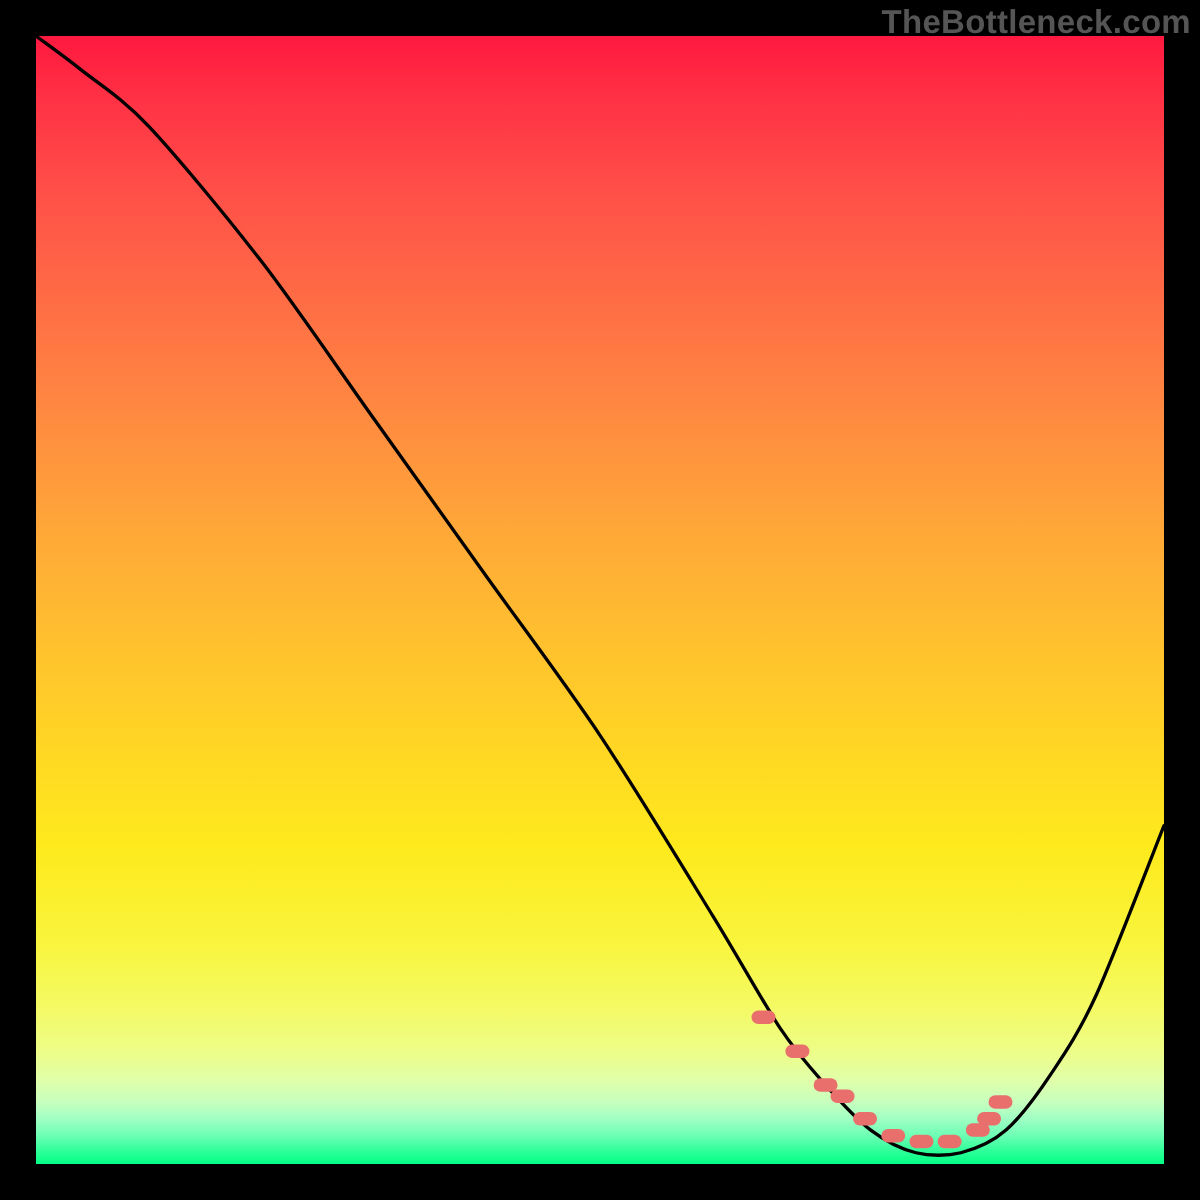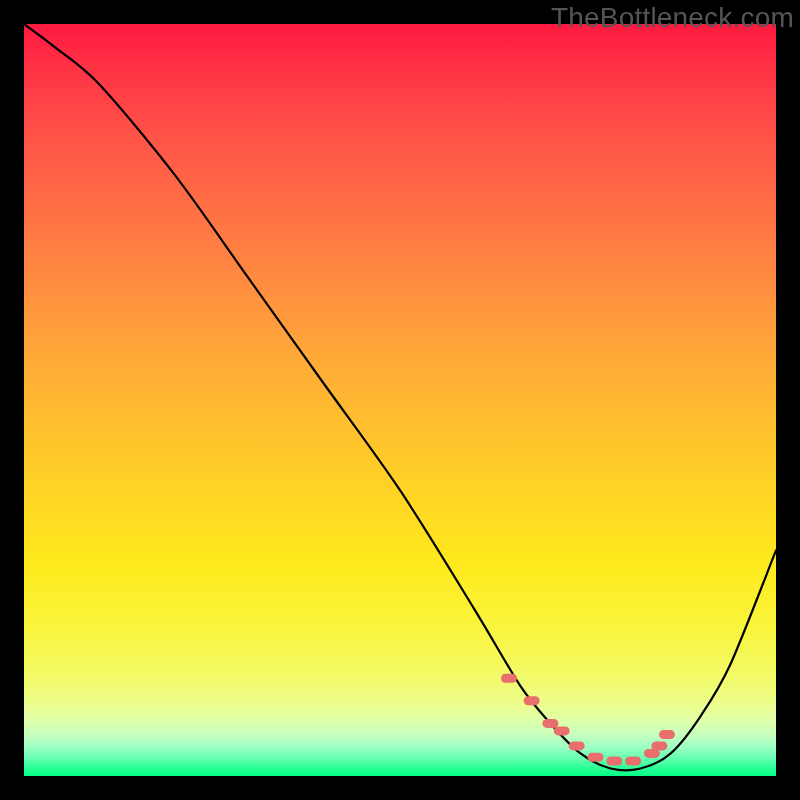--- a/index.html
+++ b/index.html
@@ -52,22 +52,22 @@
     top: 0;
     width: 752px;
     height: 752px;
     overflow: visible;
   }
   .watermark {
     position: absolute;
     top: 2px;
     right: 6px;
     color: #555;
-    font-size: 28px;
-    font-weight: 400;
+    font-size: 22px;
+    font-weight: 700;
     letter-spacing: 0.2px;
     font-family: Arial, Helvetica, sans-serif;
   }
 </style>
 </head>
 <body>
 
 <div class="frame">
   <div class="gradient"></div>
 

